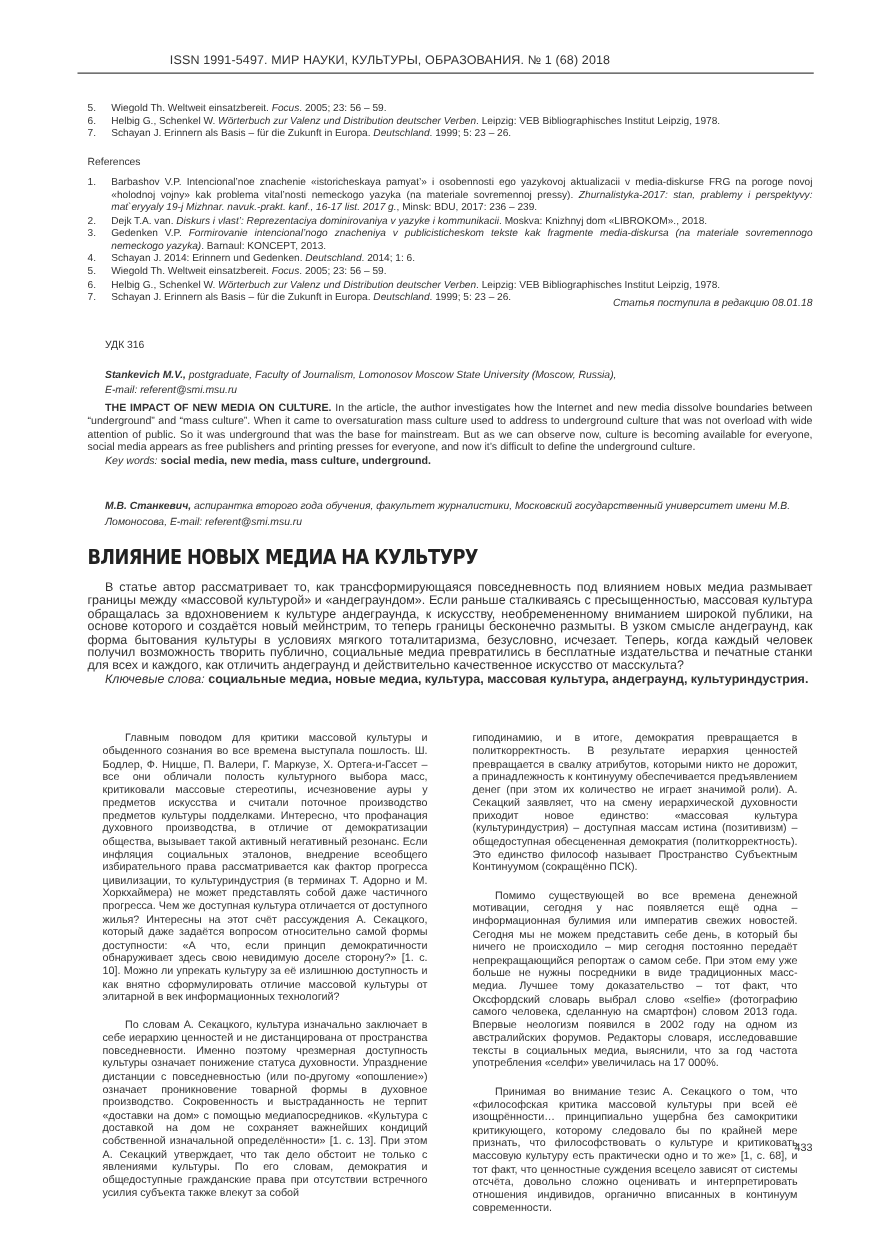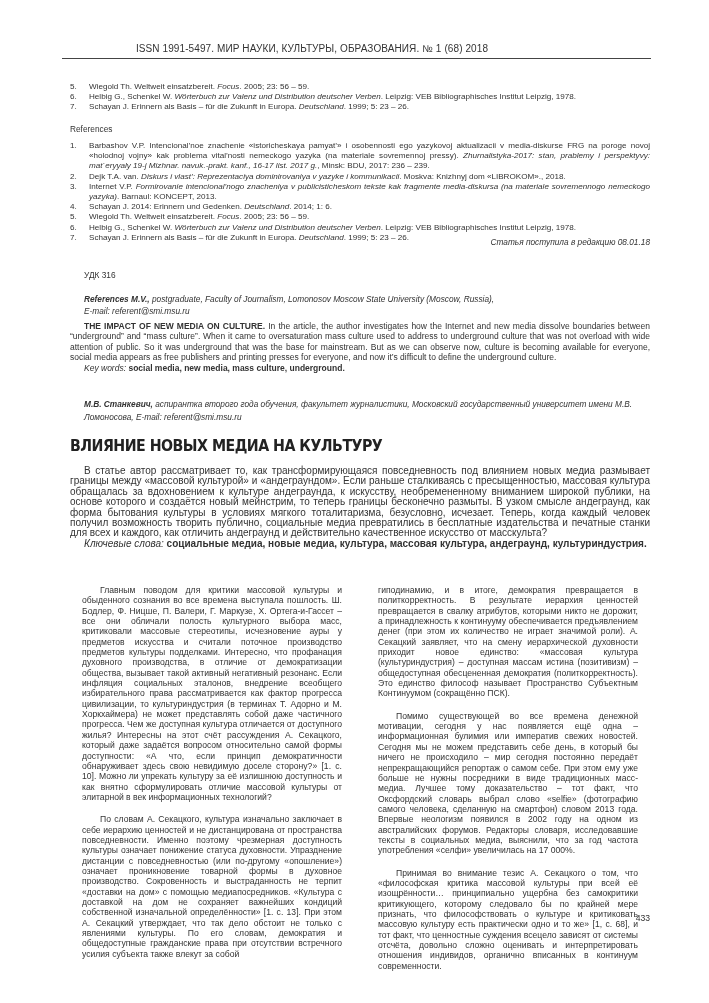--- a/index.html
+++ b/index.html
@@ -72,33 +72,33 @@
     <li><span class="num">5.</span><span>Wiegold Th. Weltweit einsatzbereit. </span><i>Focus</i><span>. 2005; 23: 56 – 59.</span></li>
     <li><span class="num">6.</span><span>Helbig G., Schenkel W. </span><i>Wörterbuch zur Valenz und Distribution deutscher Verben</i><span>. Leipzig: VEB Bibliographisches Institut Leipzig, 1978.</span></li>
     <li><span class="num">7.</span><span>Schayan J. Erinnern als Basis – für die Zukunft in Europa. </span><i>Deutschland</i><span>. 1999; 5: 23 – 26.</span></li>
   </ol>
 
   <div class="refs-heading">References</div>
 
   <ol class="reflist refs-main">
     <li><span class="num">1.</span><span>Barbashov V.P. Intencional’noe znachenie «istoricheskaya pamyat’» i osobennosti ego yazykovoj aktualizacii v media-diskurse FRG na poroge novoj «holodnoj vojny» kak problema vital’nosti nemeckogo yazyka (na materiale sovremennoj pressy). </span><i>Zhurnalistyka-2017: stan, prablemy i perspektyvy: mat`eryyaly 19-j Mizhnar. navuk.-prakt. kanf., 16-17 list. 2017 g.</i><span>, Minsk: BDU, 2017: 236 – 239.</span></li>
     <li><span class="num">2.</span><span>Dejk T.A. van. </span><i>Diskurs i vlast’: Reprezentaciya dominirovaniya v yazyke i kommunikacii</i><span>. Moskva: Knizhnyj dom «LIBROKOM»., 2018.</span></li>
-    <li><span class="num">3.</span><span>Internet V.P. </span><i>Formirovanie intencional’nogo znacheniya v publicisticheskom tekste kak fragmente media-diskursa (na materiale sovremennogo nemeckogo yazyka)</i><span>. Barnaul: KONCEPT, 2013.</span></li>
+    <li><span class="num">3.</span><span>Gedenken V.P. </span><i>Formirovanie intencional’nogo znacheniya v publicisticheskom tekste kak fragmente media-diskursa (na materiale sovremennogo nemeckogo yazyka)</i><span>. Barnaul: KONCEPT, 2013.</span></li>
     <li><span class="num">4.</span><span>Schayan J. 2014: Erinnern und Gedenken. </span><i>Deutschland</i><span>. 2014; 1: 6.</span></li>
     <li><span class="num">5.</span><span>Wiegold Th. Weltweit einsatzbereit. </span><i>Focus</i><span>. 2005; 23: 56 – 59.</span></li>
     <li><span class="num">6.</span><span>Helbig G., Schenkel W. </span><i>Wörterbuch zur Valenz und Distribution deutscher Verben</i><span>. Leipzig: VEB Bibliographisches Institut Leipzig, 1978.</span></li>
     <li><span class="num">7.</span><span>Schayan J. Erinnern als Basis – für die Zukunft in Europa. </span><i>Deutschland</i><span>. 1999; 5: 23 – 26.</span></li>
   </ol>
 
   <div class="received">Статья поступила в редакцию 08.01.18</div>
 
   <div class="udk">УДК 316</div>
 
   <div class="author-en">
-    <b>References M.V.,</b><span> postgraduate, Faculty of Journalism, Lomonosov Moscow State University (Moscow, Russia),</span><br>
+    <b>Stankevich M.V.,</b><span> postgraduate, Faculty of Journalism, Lomonosov Moscow State University (Moscow, Russia),</span><br>
     <span>E-mail: referent@smi.msu.ru</span>
   </div>
 
   <div class="abstract-en">
     <p><b>THE IMPACT OF NEW MEDIA ON CULTURE.</b><span> In the article, the author investigates how the Internet and new media dissolve boundaries between “underground” and “mass culture”. When it came to oversaturation mass culture used to address to underground culture that was not overload with wide attention of public. So it was underground that was the base for mainstream. But as we can observe now, culture is becoming available for everyone, social media appears as free publishers and printing presses for everyone, and now it’s difficult to define the underground culture.</span></p>
     <p class="kw"><i>Key words:</i><b> social media, new media, mass culture, underground.</b></p>
   </div>
 
   <div class="author-ru">
     <b>М.В. Станкевич,</b><span> аспирантка второго года обучения, факультет журналистики, Московский государственный университет имени М.В. Ломоносова, E-mail: referent@smi.msu.ru</span>

